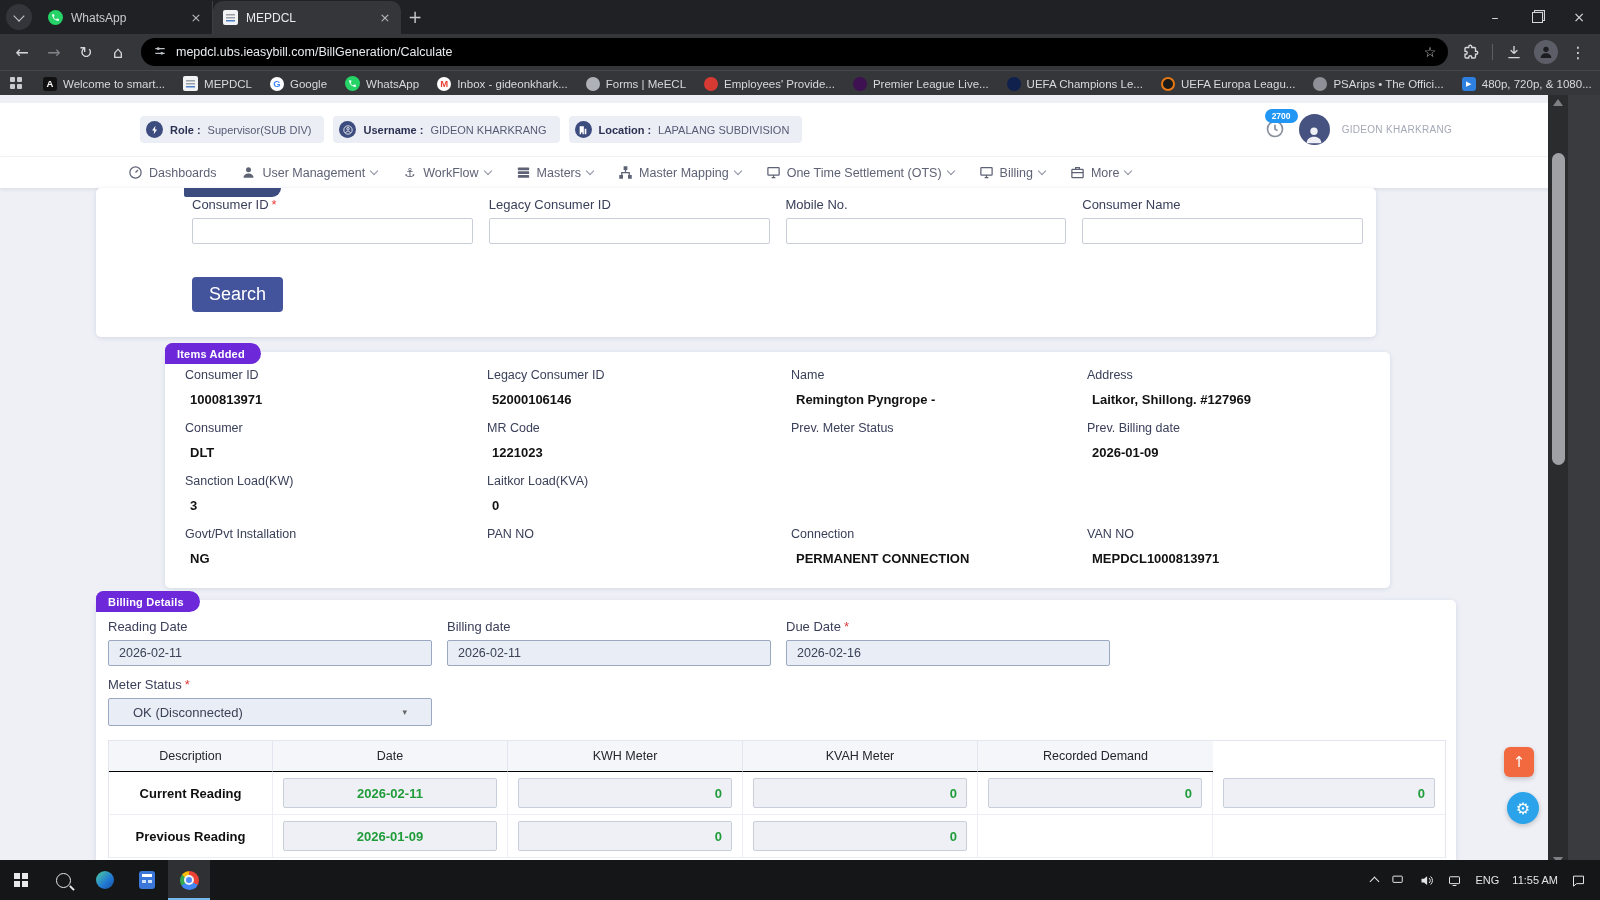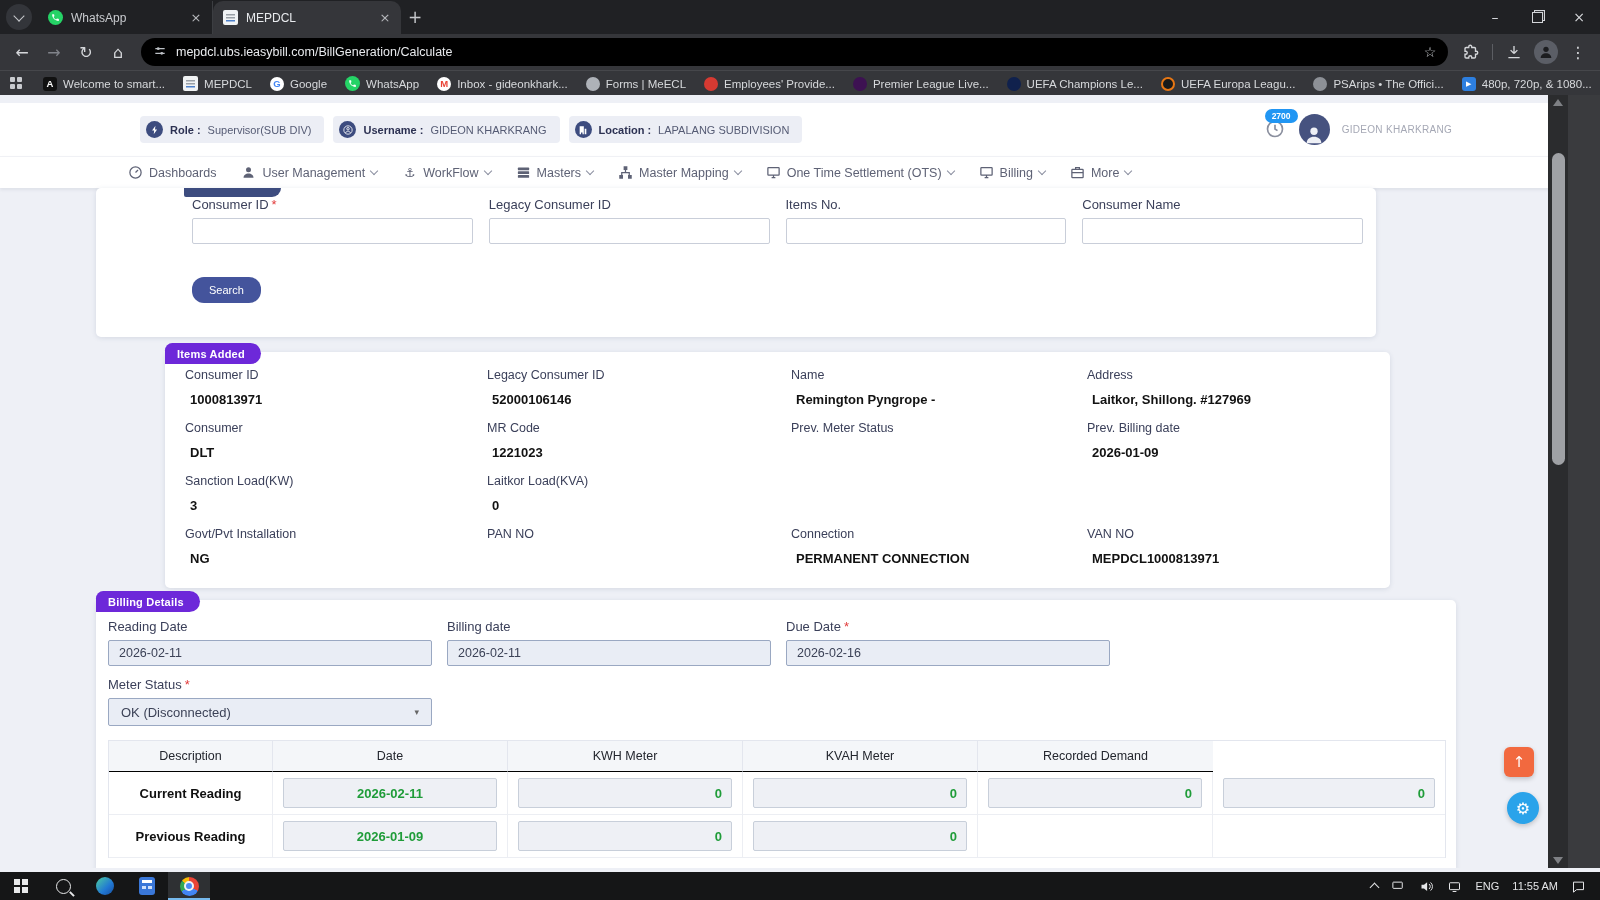--- a/index.html
+++ b/index.html
@@ -88,38 +88,38 @@
 
   .card{position:absolute;background:#fff;border-radius:5px;box-shadow:0 1px 5px rgba(50,60,100,.13);}
   .card-search{top:93px;left:96px;width:1280px;height:149px;}
   .partial-badge{position:absolute;top:0;left:88px;width:97px;height:9px;background:#3d4c7f;border-radius:0 0 14px 3px;}
   .sgrid{position:absolute;top:6px;left:96px;right:13px;display:grid;grid-template-columns:1fr 1fr 1fr 1fr;column-gap:16px;}
   .flabel{font-size:13px;color:#3b405a;margin:3px 0 6px;}
   .req{color:#e23b3b;margin-left:3px;}
   .sinput{width:100%;height:26px;box-sizing:border-box;border:1px solid #c9ced9;border-radius:2px;background:#fff;outline:none;
           font-family:inherit;font-size:12.5px;padding:0 8px;color:#333;}
   .row2{margin-top:11px;}
-  .search-btn{background:#44549c;color:#fff;border:none;border-radius:12px;font-size:11px;font-family:inherit;
+  .search-btn{background:#44549c;color:#fff;border:none;border-radius:4px;font-size:18px;font-family:inherit;
               padding:7px 17px;margin-top:22px;cursor:pointer;}
 
   .badge{position:absolute;top:-9px;background:#6d28d9;color:#fff;font-size:11px;font-weight:bold;
          padding:4.5px 16px 4.5px 12px;border-radius:9px 13px 13px 0;letter-spacing:.2px;}
   .card-items{top:257px;left:165px;width:1225px;height:236px;}
   .igrid{padding:16px 20px 0;display:grid;grid-template-columns:302px 304px 296px 1fr;row-gap:14px;}
   .ilabel{font-size:12.5px;color:#3b405a;min-height:15px;}
   .ivalue{font-size:13px;font-weight:bold;color:#121212;margin:9px 0 0 5px;min-height:15px;}
 
   .card-billing{top:505px;left:96px;width:1360px;height:270px;border-radius:5px 5px 0 0;}
   .brow{position:absolute;top:16px;left:12px;display:flex;gap:15px;}
   .bfield{width:324px;}
   .finput{width:100%;height:26px;box-sizing:border-box;background:#e9edf5;border:1px solid #9aa8c2;border-radius:2px;
           font-family:inherit;font-size:12.5px;color:#3c4257;padding:0 10px;outline:none;}
   .meter-block{position:absolute;top:74px;left:12px;width:324px;}
   .selectbox{height:26px;background:#e9edf5;border:1px solid #9aa8c2;border-radius:2px;display:flex;align-items:center;
-             justify-content:space-between;padding:0 12px;font-size:13px;color:#3c4257;cursor:pointer;}
+             justify-content:space-between;padding:0 24px;font-size:13px;color:#3c4257;cursor:pointer;}
   .sel-arrow{font-size:9px;color:#666;}
 
   .btable{position:absolute;top:140px;left:12px;width:1338px;border:1px solid #e3e6ee;border-bottom:none;box-sizing:border-box;}
   .trow{display:grid;grid-template-columns:164px 235px 235px 235px 235px 232px;}
   .th{background:#f4f6f9;height:30px;display:flex;align-items:center;justify-content:center;font-size:12.5px;color:#23262e;
       border-right:1px solid #e3e6ee;border-bottom:1px solid #000000;}
   .th:last-child{border-right:none;}
   .td{height:43px;display:flex;align-items:center;border-right:1px solid #eceef3;border-bottom:1px solid #eceef3;box-sizing:border-box;}
   .td:last-child{border-right:none;}
   .td-desc{justify-content:center;font-size:13px;font-weight:bold;color:#101010;}
@@ -127,21 +127,21 @@
           display:flex;align-items:center;font-size:13px;font-weight:bold;color:#1f9c39;}
   .tdate{justify-content:center;}
   .tnum{justify-content:flex-end;padding-right:9px;}
 
   .fab-top{position:absolute;top:652px;left:1504px;width:30px;height:30px;background:#f2693f;border-radius:6px;color:#fff;
            display:flex;align-items:center;justify-content:center;font-size:15px;cursor:pointer;box-shadow:0 2px 5px rgba(0,0,0,.2);}
   .fab-gear{position:absolute;top:697px;left:1507px;width:32px;height:32px;background:#2aa3ea;border-radius:50%;color:#fff;
             display:flex;align-items:center;justify-content:center;font-size:16px;cursor:pointer;box-shadow:0 2px 5px rgba(0,0,0,.2);}
 
   
-  .taskbar{position:absolute;bottom:0;left:0;right:0;height:28px;background:#151617;display:flex;align-items:stretch;}
+  .taskbar{position:absolute;bottom:0;left:0;right:0;height:40px;background:#151617;display:flex;align-items:stretch;}
   .tkbtn{width:42px;display:flex;align-items:center;justify-content:center;}
   .tkbtn.active{background:#2e3033;box-shadow:inset 0 -2px 0 #76b9ed;}
   .winlogo{width:14px;height:14px;display:grid;grid-template-columns:6px 6px;grid-template-rows:6px 6px;gap:1.5px;}
   .winlogo i{background:#e8e9ea;}
   .tk-search{width:13px;height:13px;border:1.8px solid #e8e9ea;border-radius:50%;position:relative;}
   .tk-search:after{content:"";position:absolute;width:6px;height:1.8px;background:#e8e9ea;transform:rotate(45deg);right:-5px;bottom:-2px;}
   .edge-logo{width:18px;height:18px;border-radius:50%;background:linear-gradient(135deg,#45c0a9 10%,#2178d4 60%,#174f9e);}
   .calc-logo{width:16px;height:18px;border-radius:3px;background:#3a77d8;
       background-image:linear-gradient(#fff 0 0),linear-gradient(#cfe0fa 0 0),linear-gradient(#cfe0fa 0 0);
       background-repeat:no-repeat;background-size:10px 3px,4px 3px,4px 3px;background-position:3px 3px,3px 9px,9px 9px;}
@@ -423,21 +423,21 @@
       <div class="sgrid">
         <div>
           <div class="flabel"><span>Consumer ID</span><span class="req">*</span></div>
           <input class="sinput" style="">
         </div>
         <div>
           <div class="flabel">Legacy Consumer ID</div>
           <input class="sinput" style="">
         </div>
         <div>
-          <div class="flabel">Items No.</div>
+          <div class="flabel">Mobile No.</div>
           <input class="sinput" style="">
         </div>
         <div>
           <div class="flabel">Consumer Name</div>
           <input class="sinput" style="">
         </div>
         <div class="row2">
           <button class="search-btn">Search</button>
         </div>
       </div>

